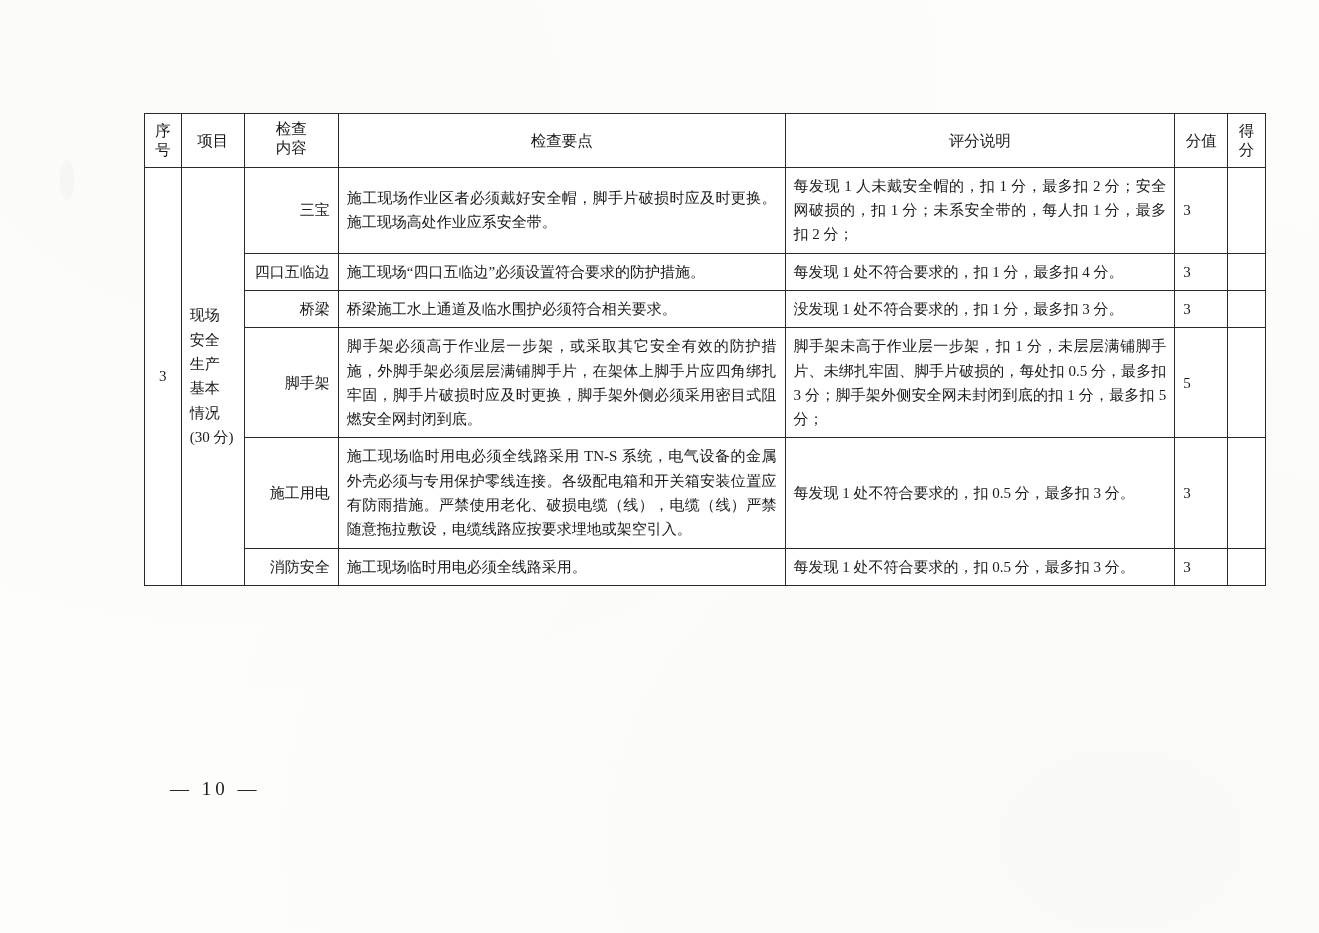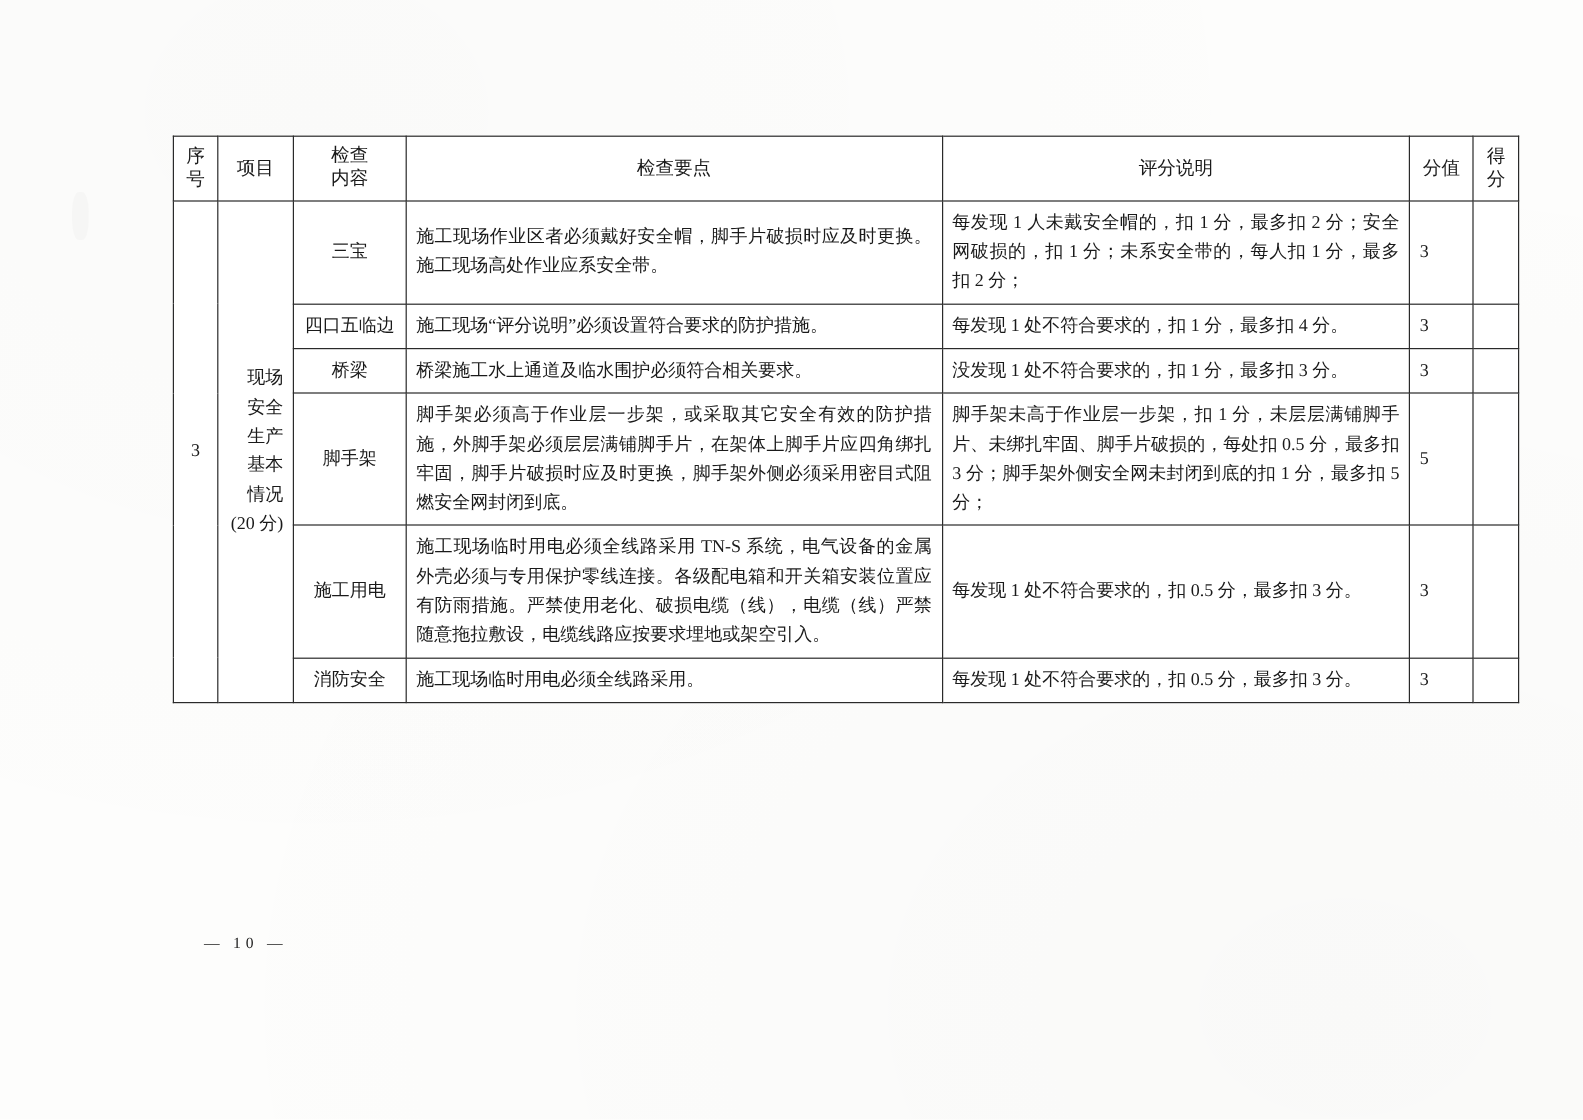--- a/index.html
+++ b/index.html
@@ -56,42 +56,42 @@
   .c-seq   { width: 36px;  text-align: center; }
   .c-proj  { width: 62px;  text-align: center; }
   .c-item  { width: 92px;  text-align: center; font-family: Liberation Mono, monospace; }
   .c-point { width: 438px; text-align: left; }
   .c-desc  { width: 382px; text-align: left; font-family: Liberation Serif, serif; }
   .c-score { width: 52px;  text-align: left; padding-left: 10px; }
   .c-got   { width: 37px;  text-align: center; }
   .two-line {
     display: block;
   }
-  .center { text-align: center; }
+  .center { text-align: right; }
   .cell-body {
     text-align: justify;
     text-justify: inter-ideograph;
   }
   .proj-cell {
-    text-align: right;
+    text-align: left;
     line-height: 1.75;
     font-size: 15px;
     padding: 4px 2px;
   }
   .proj-cell span { display: block; }
   .seq-cell {
     text-align: center;
     font-size: 15px;
   }
   .score-cell { font-size: 15px; }
   .page-number {
     position: absolute;
     left: 170px;
     top: 778px;
-    font-size: 13px;
+    font-size: 19px;
     letter-spacing: 4px;
     color: #1a1a1a;
     font-family: "Liberation Serif", "DejaVu Serif", serif;
   }
   .smudge-left {
     position: absolute;
     left: 60px; top: 160px;
     width: 14px; height: 40px;
     background: rgba(0,0,0,0.02);
     border-radius: 40%;
@@ -143,32 +143,32 @@
       </tr>
 
       <tr>
         <td class="seq-cell" rowspan="6">3</td>
         <td class="proj-cell" rowspan="6">
           <span>现场</span>
           <span>安全</span>
           <span>生产</span>
           <span>基本</span>
           <span>情况</span>
-          <span>(20 分)</span>
+          <span>(30 分)</span>
         </td>
         <td class="center">三宝</td>
         <td class="cell-body">施工现场作业区者必须戴好安全帽，脚手片破损时应及时更换。施工现场高处作业应系安全带。</td>
         <td class="cell-body">每发现 1 人未戴安全帽的，扣 1 分，最多扣 2 分；安全网破损的，扣 1 分；未系安全带的，每人扣 1 分，最多扣 2 分；</td>
         <td class="score-cell">3</td>
         <td></td>
       </tr>
 
       <tr>
         <td class="center">四口五临边</td>
-        <td class="cell-body">施工现场“评分说明”必须设置符合要求的防护措施。</td>
+        <td class="cell-body">施工现场“四口五临边”必须设置符合要求的防护措施。</td>
         <td class="cell-body">每发现 1 处不符合要求的，扣 1 分，最多扣 4 分。</td>
         <td class="score-cell">3</td>
         <td></td>
       </tr>
 
       <tr>
         <td class="center">桥梁</td>
         <td class="cell-body">桥梁施工水上通道及临水围护必须符合相关要求。</td>
         <td class="cell-body">没发现 1 处不符合要求的，扣 1 分，最多扣 3 分。</td>
         <td class="score-cell">3</td>

